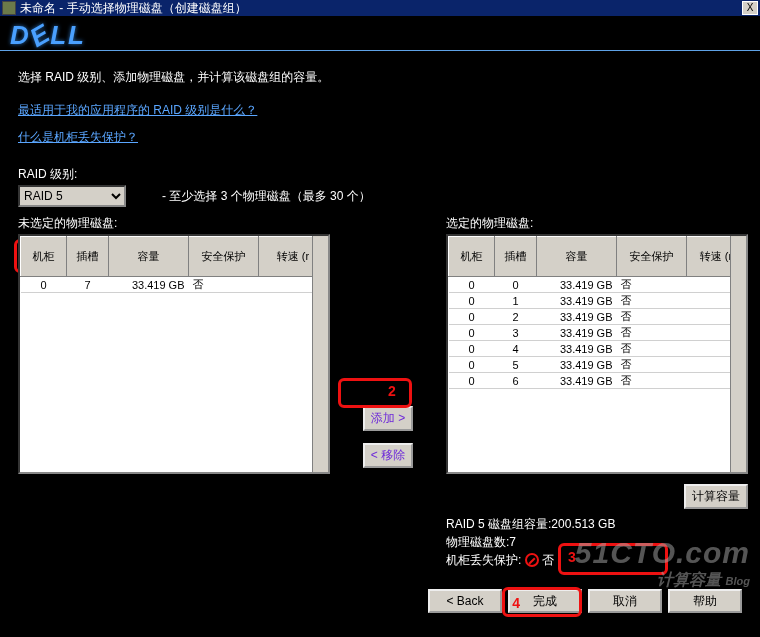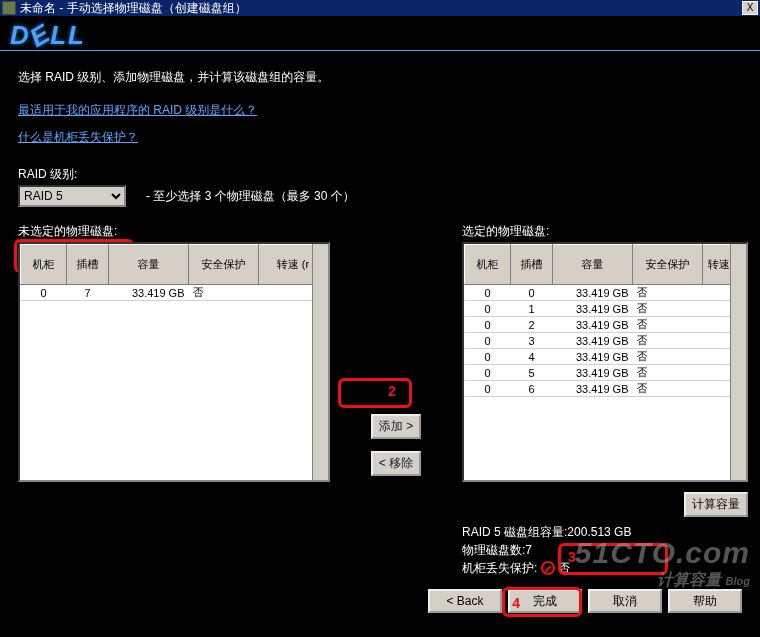--- a/index.html
+++ b/index.html
@@ -11,38 +11,38 @@
   .dell { font-family: Arial, sans-serif; font-weight: 900; font-style: italic; font-size: 26px; letter-spacing: 2px; color: #4aa0ff; text-shadow: 0 0 4px #2a70bb; }
   .dell .e { display:inline-block; transform: rotate(-30deg); }
   .hr { height: 1px; background: #5ea2e6; box-shadow: 0 1px 0 #0b3a6b; }
   .canvas { background:#000; color:#fff; font-size:12px; padding: 18px 12px 0 18px; position:relative; height: 580px;}
   .instr { margin-bottom: 16px; }
   a.lnk { color:#5aa6ff; text-decoration: underline; display:inline-block; margin-bottom:10px;}
   .lbl { margin: 10px 0 2px 0;}
   .hi-red { border: 3px solid #e11; border-radius: 6px; position:absolute; pointer-events:none; }
   .annot { color:#e11; font-weight:bold; position:absolute; font-size:14px; pointer-events:none;}
   select.raid { width:108px; height:22px; background:#d4d0c8; border:2px inset #888; font-size:12px;}
-  .raid-row { display:flex; align-items:center; gap: 20px;}
+  .raid-row { display:flex; align-items:center; gap: 36px;}
   .raid-note { font-size:12px;}
-  .cols { display:flex; gap: 30px; margin-top: 16px;}
+  .cols { display:flex; gap: 22px; margin-top: 8px;}
   .col { }
   .col-left { width: 312px;}
   .col-right { flex:1;}
   .col-title { font-size:12px; margin-bottom:2px;}
   .grid-wrap { background:#fff; border:2px inset #888; height: 240px; color:#000; overflow:hidden; position:relative;}
   .grid-wrap.right { height: 240px; }
   table.grid { width:100%; border-collapse: collapse; font-size:11px; table-layout:fixed;}
   table.grid th { background:#d4d0c8; border:1px solid #808080; border-top-color:#fff; border-left-color:#fff; height:18px; font-weight:normal; padding:12px 2px; text-align:center;}
   table.grid td { border-bottom:1px solid #d0d0d0; height:16px; padding:0 4px; text-align:right;}
   table.grid td.l { text-align:center;}
   table.grid td.txt { text-align:left;}
   .vscroll { position:absolute; right:0; top:0; bottom:0; width:16px; background:#d4d0c8; border-left:1px solid #808080;}
   .midbtns { display:flex; flex-direction:column; gap:12px; align-items:center; justify-content:center; width: 72px; margin-top:90px;}
   button { background:#d4d0c8; border:2px outset #eee; font-size:12px; padding:2px 6px; cursor:pointer;}
-  button:disabled { color:#0f172a; cursor:default;}
+  button:disabled { color:#6d28d9; cursor:default;}
   .calc-row { text-align:right; margin-top:10px;}
   .info { margin-top: 6px; font-size:12px; line-height:18px;}
   .no-icon { display:inline-block; width:14px; height:14px; border:2px solid #e11; border-radius:50%; position:relative; vertical-align:-3px;}
   .no-icon::after { content:""; position:absolute; left:1px; right:1px; top:5px; height:2px; background:#e11; transform:rotate(-45deg);}
   .footer { position:absolute; right:18px; bottom:18px; display:flex; gap:0;}
   .footer button { width:74px; height:24px; margin-left: 6px;}
   .watermark { position:absolute; right:10px; bottom:40px; color:rgba(170,170,170,.5); font-family:Arial; text-align:right; font-style:italic; pointer-events:none;}
   .watermark .big { font-size:30px; font-weight:bold; letter-spacing:1px;font-style:italic;}
   .watermark .sm { font-size:16px; font-weight:bold;}
 </style>

